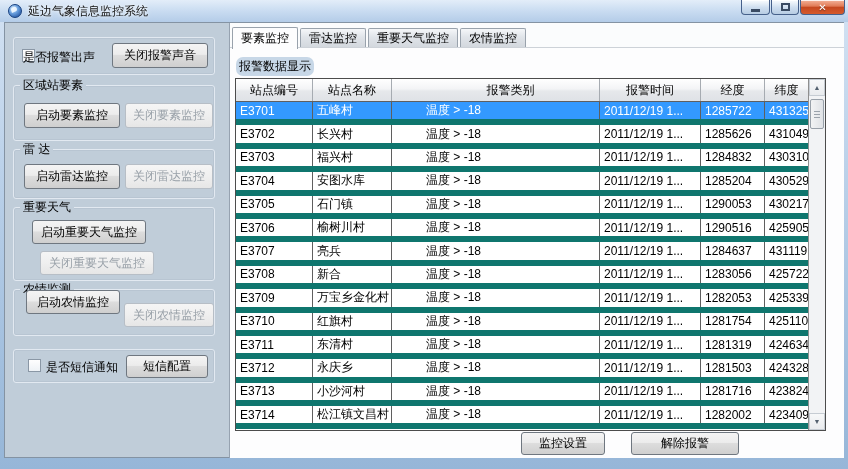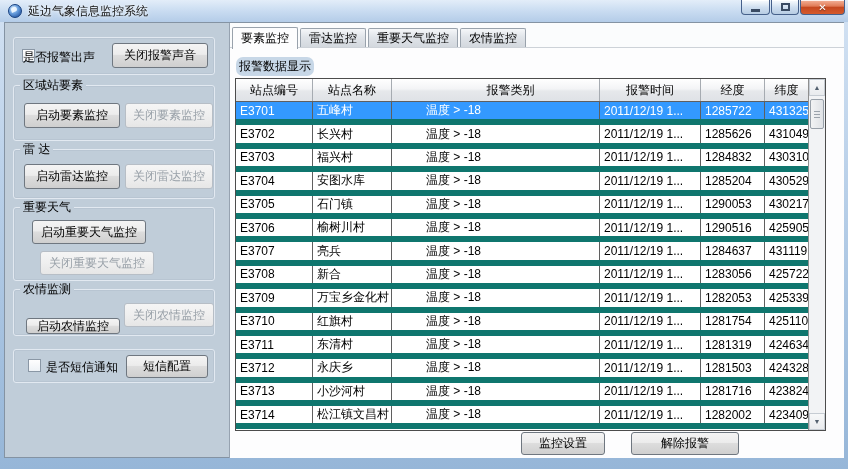--- a/index.html
+++ b/index.html
@@ -175,21 +175,21 @@
     </div>
 
     <div class="groupbox" style="left:8px; top:184px; width:202px; height:74px;">
       <div class="group-title">重要天气</div>
       <div class="btn" style="left:18px; top:12px; width:114px; height:24px;">启动重要天气监控</div>
       <div class="btn disabled" style="left:18px; top:43px; width:114px; height:24px;margin-left:8px;">关闭重要天气监控</div>
     </div>
 
     <div class="groupbox" style="left:8px; top:266px; width:202px; height:47px;">
       <div class="group-title">农情监测</div>
-      <div class="btn" style="left:12px; top:28px; width:94px; height:16px;">启动农情监控</div>
+      <div class="btn" style="left:12px; top:0; width:94px; height:24px;">启动农情监控</div>
       <div class="btn disabled" style="left:110px; top:13px; width:90px; height:24px;">关闭农情监控</div>
     </div>
 
     <div class="groupbox" style="left:8px; top:326px; width:202px; height:34px;">
       <div class="checkbox" style="left:14px; top:9px;"></div>
       <div class="cb-label" style="left:32px; top:9px;">是否短信通知</div>
       <div class="btn" style="left:112px; top:5px; width:82px; height:23px;">短信配置</div>
     </div>
   </div>
 

